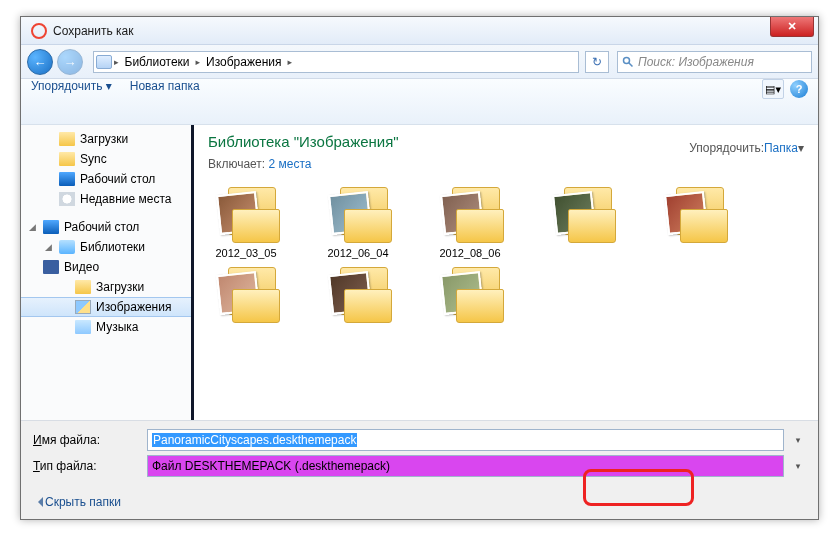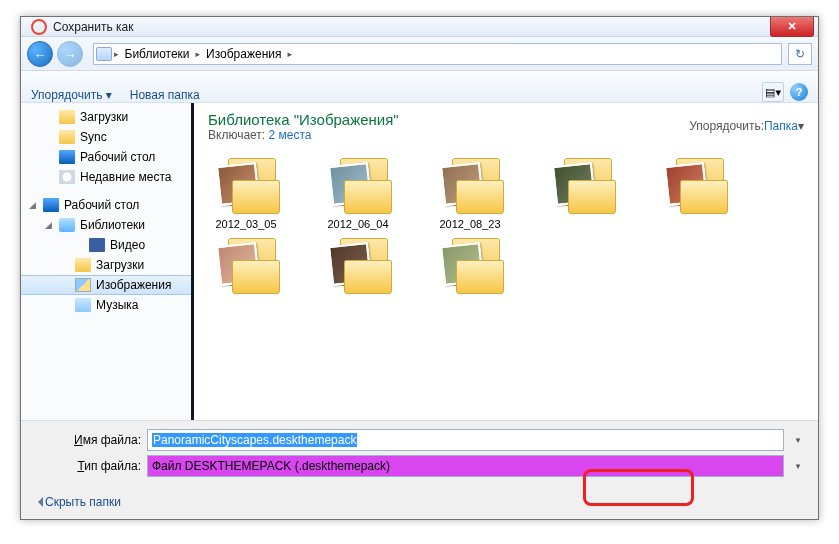--- a/index.html
+++ b/index.html
@@ -1,33 +1,33 @@
 <!DOCTYPE html>
 <html><head>
 <meta charset="utf-8">
 <style>
 *{box-sizing:border-box;margin:0;padding:0;font-family:"Segoe UI",Tahoma,sans-serif;font-size:12px}
 body{background:#fff;width:839px;height:544px;overflow:hidden}
 .outer{border:6px solid transparent;width:839px;height:544px;padding:10px 14px 18px 14px}
 .dialog{width:100%;height:100%;border:1px solid #707070;background:#fff;box-shadow:0 0 8px rgba(0,0,0,.3);display:flex;flex-direction:column}
-.titlebar{height:20px;background:linear-gradient(#f6f9fd,#e2ecf8);display:flex;align-items:center;padding:0 4px;border-bottom:1px solid #c9d6e8;position:relative}
+.titlebar{height:28px;background:linear-gradient(#f6f9fd,#e2ecf8);display:flex;align-items:center;padding:0 4px;border-bottom:1px solid #c9d6e8;position:relative}
 .app-icon{width:16px;height:16px;border-radius:50%;border:2px solid #e43;margin:0 6px}
 .title{color:#1a1a1a}
 .close-btn{position:absolute;right:4px;top:0;width:44px;height:20px;background:linear-gradient(#e77,#c22);border:1px solid #933;border-top:none;border-radius:0 0 3px 3px;display:flex;align-items:center;justify-content:center;color:#fff;font-weight:bold;font-size:11px}
 .navbar{height:34px;background:linear-gradient(#f4f8fc,#e8f0fa);display:flex;align-items:center;padding:0 6px;border-bottom:1px solid #d0dae8;gap:4px}
 .nav-btn{width:26px;height:26px;border-radius:50%;background:radial-gradient(circle at 30% 30%,#5ab4ff,#1a6fc4);border:1px solid #2a6aa8;display:flex;align-items:center;justify-content:center;color:#fff;font-size:13px}
 .nav-btn.fwd{opacity:.45}
 .crumbs{flex:1;height:22px;border:1px solid #a9bdd4;background:#fff;display:flex;align-items:center;padding:0 2px;gap:2px;margin-left:6px}
 .crumb-icon{width:16px;height:14px;background:linear-gradient(#e0eeff,#b5d3f5);border:1px solid #88abd4;border-radius:2px}
 .crumb{padding:0 4px;color:#000}
 .crumb-sep{color:#555;font-size:9px}
 .refresh{width:24px;height:22px;border:1px solid #a9bdd4;background:#fff;display:flex;align-items:center;justify-content:center;color:#3b6fb2;margin-left:2px}
 .search{width:195px;height:22px;border:1px solid #a9bdd4;background:#fff;display:flex;align-items:center;padding:0 4px;margin-left:4px;color:#888;font-style:italic;gap:4px}
 .search svg{width:12px;height:12px}
-.toolbar{height:32px;background:linear-gradient(#fafdff,#e9f1fa);display:flex;align-items:flex-end;padding:0 10px;border-bottom:1px solid #d7e1ec;gap:18px}
+.toolbar{height:46px;background:linear-gradient(#fafdff,#e9f1fa);display:flex;align-items:flex-start;padding:0 10px;border-bottom:1px solid #d7e1ec;gap:18px}
 .tool-link{color:#1a4f8f}
 .tool-right{margin-left:auto;display:flex;gap:6px;align-items:center}
 .tool-icn{width:22px;height:20px;border:1px solid #c2d2e6;background:#f0f6fd;border-radius:2px;display:flex;align-items:center;justify-content:center;font-size:11px}
 .help{width:18px;height:18px;border-radius:50%;background:radial-gradient(circle at 30% 30%,#8fd0ff,#1a7dd4);color:#fff;display:flex;align-items:center;justify-content:center;font-weight:bold;font-size:11px}
 .body{flex:1;display:flex;overflow:hidden}
 .sidebar{width:173px;background:#fafbfc;border-right:3px solid #0f172a;padding:4px 0;overflow:hidden}
 .tree-item{display:flex;align-items:center;height:20px;padding-left:22px;gap:5px;color:#000;cursor:default}
 .tree-item.l2{padding-left:38px}
 .tree-item.sel{background:linear-gradient(#e6f1fd,#cfe5fb);border:1px solid #a3c7ef;border-left:none;border-right:none}
 .t-ico{width:16px;height:14px;flex-shrink:0}
@@ -37,21 +37,21 @@
 .ico-film{background:#3a5fa0;border-radius:1px}
 .ico-doc{background:#fff;border:1px solid #b0c4de}
 .ico-img{background:linear-gradient(135deg,#8ec9ff 50%,#ffe08a 50%);border:1px solid #9ab}
 .ico-music{background:linear-gradient(#c9e8ff,#8ec9ff);border-radius:1px}
 .ico-clock{background:radial-gradient(circle,#fff 40%,#d0d8e0 45%)}
 .spacer{height:8px}
 .exp{position:absolute;margin-left:-14px;color:#777;font-size:9px}
 .content{flex:1;display:flex;flex-direction:column;overflow:hidden}
 .content-head{padding:8px 14px 6px;display:flex;align-items:flex-start}
 .content-head h1{color:#0a7540;font-size:15px;font-weight:normal}
-.content-head .sub{color:#555;margin-top:0}
+.content-head .sub{color:#555;margin-top:7px}
 .content-head .sub a{color:#1a6fc4}
 .arrange{margin-left:auto;color:#555;display:flex;padding-top:8px}
 .arrange a{color:#1a6fc4}
 .folders{flex:1;padding:8px 4px;overflow:hidden;display:flex;flex-wrap:wrap;gap:6px 16px;align-content:flex-start}
 .folder{width:96px;display:flex;flex-direction:column;align-items:center;gap:4px}
 .folder-vis{width:68px;height:58px;position:relative}
 .fold-back{position:absolute;right:4px;top:2px;width:48px;height:48px;background:linear-gradient(#ffe9a8,#f0c24a);border-radius:3px;border:1px solid #d4a83a}
 .fold-photo{position:absolute;left:6px;top:8px;width:40px;height:40px;border:2px solid #fff;box-shadow:1px 1px 2px rgba(0,0,0,.3);transform:rotate(-6deg)}
 .fold-front{position:absolute;right:0;bottom:0;width:48px;height:34px;background:linear-gradient(#fff0bd,#f5c648);border-radius:2px 2px 3px 3px;border:1px solid #d4a83a}
 .p1{background:linear-gradient(135deg,#8a5a3a,#c89070)}
@@ -60,21 +60,21 @@
 .p4{background:linear-gradient(135deg,#806050,#b09080)}
 .p5{background:linear-gradient(135deg,#907050,#c0a080)}
 .p6{background:linear-gradient(135deg,#405030,#708060)}
 .p7{background:linear-gradient(135deg,#a04030,#d08060)}
 .p8{background:linear-gradient(135deg,#c08870,#e0b8a0)}
 .p9{background:linear-gradient(135deg,#503828,#806050)}
 .p10{background:linear-gradient(135deg,#889868,#b0c090)}
 .folder-name{font-size:11px;color:#000;}
 .fields{background:#f0f0f0;border-top:1px solid #d8dde4;padding:8px 12px}
 .field-row{display:flex;align-items:center;margin-bottom:4px;gap:6px}
-.field-label{width:108px;text-align:right;color:#000}
+.field-label{width:108px;text-align:left;color:#000}
 .field-label u{text-decoration:underline}
 .field-input{flex:1;height:22px;border:1px solid #9fb4cc;background:#d946ef;padding:0 4px;display:flex;align-items:center}
 .field-input.sel-text{background:#fff}
 .field-drop{width:16px;display:flex;align-items:center;justify-content:center;color:#555;font-size:9px}
 .footer{background:#f0f0f0;padding:6px 12px 10px;display:flex;align-items:center}
 .hide-link{color:#1a4f8f;display:flex;align-items:center;gap:4px}
 .hide-link::before{content:"";border:5px solid transparent;border-right-color:#5a7da8;margin-right:-2px}
 .btns{margin-left:auto;display:flex;gap:8px}
 .btn{width:86px;height:23px;border:1px solid #8a9aae;background:linear-gradient(#f6f8fa,#e2e8ef);border-radius:3px;display:flex;align-items:center;justify-content:center;color:#000}
 .btn.primary{border:1px solid #3c7fb1;background:linear-gradient(#eaf6fd,#bde3f9);box-shadow:0 0 0 1px #9ed1ef inset}
@@ -97,20 +97,27 @@
     <div class="nav-btn fwd">→</div>
     <div class="crumbs">
       <div class="crumb-icon"></div>
       <span class="crumb-sep">▸</span>
       <span class="crumb">Библиотеки</span>
       <span class="crumb-sep">▸</span>
       <span class="crumb">Изображения</span>
       <span class="crumb-sep">▸</span>
     </div>
     <div class="refresh">↻</div>
+    <div class="search">
+      <svg viewBox="0 0 16 16">
+            <circle cx="6" cy="6" r="4" fill="none" stroke="#5a8fc4" stroke-width="2"></circle>
+            <line x1="9" y1="9" x2="14" y2="14" stroke="#5a8fc4" stroke-width="2"></line>
+          </svg>
+      <span>Поиск: Изображения</span>
+    </div>
   </div>
 
   <div class="toolbar">
     <span class="tool-link"><span>Упорядочить</span> ▾</span>
     <span class="tool-link">Новая папка</span>
     <div class="tool-right">
       <div class="tool-icn">▤▾</div>
       <div class="help">?</div>
     </div>
   </div>
@@ -137,21 +144,21 @@
       <div class="tree-item">
             <span class="exp">◢</span>
             <div class="t-ico ico-desk"></div>
             <span>Рабочий стол</span>
           </div>
       <div class="tree-item l2">
             <span class="exp">◢</span>
             <div class="t-ico ico-lib"></div>
             <span>Библиотеки</span>
           </div>
-      <div class="tree-item l2" style="padding-left:68px">
+      <div class="tree-item l2" style="padding-left:22px">
             <div class="t-ico ico-film"></div>
             <span>Видео</span>
           </div>
       <div class="tree-item l2" style="padding-left:54px">
             <div class="t-ico ico-folder"></div>
             <span>Загрузки</span>
           </div>
       <div class="tree-item l2 sel" style="padding-left:54px">
             <div class="t-ico ico-img"></div>
             <span>Изображения</span>
@@ -187,24 +194,24 @@
               <div class="folder-vis">
                 <div class="fold-back"></div>
                 <div class="fold-photo p3"></div>
                 <div class="fold-front"></div>
               </div>
               <div class="folder-name">2012_06_04</div>
             </div>
         <div class="folder">
               <div class="folder-vis">
                 <div class="fold-back"></div>
-                <div class="fold-photo p5"></div>
-                <div class="fold-front"></div>
-              </div>
-              <div class="folder-name">2012_08_23</div>
+                <div class="fold-photo p4"></div>
+                <div class="fold-front"></div>
+              </div>
+              <div class="folder-name">2012_08_06</div>
             </div>
         <div class="folder">
               <div class="folder-vis">
                 <div class="fold-back"></div>
                 <div class="fold-photo p6"></div>
                 <div class="fold-front"></div>
               </div>
               <div class="folder-name"></div>
             </div>
         <div class="folder">

